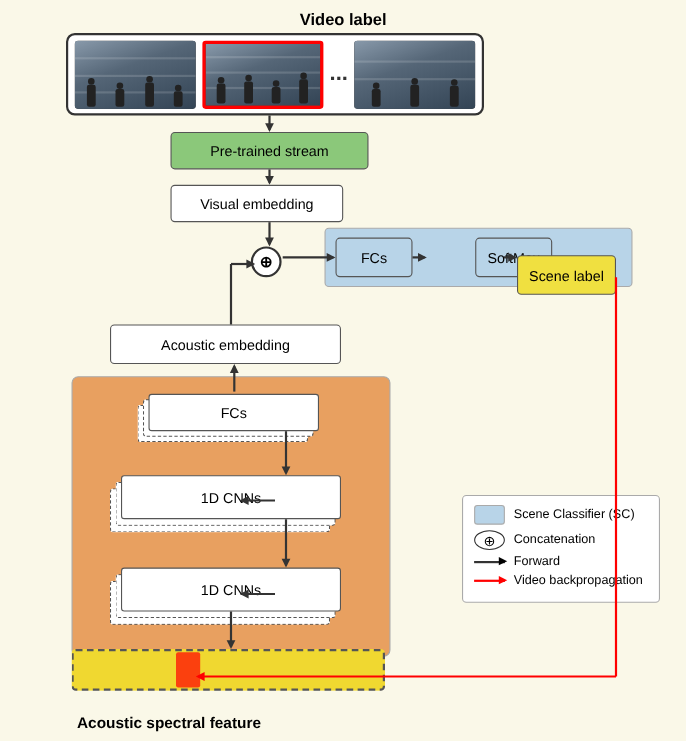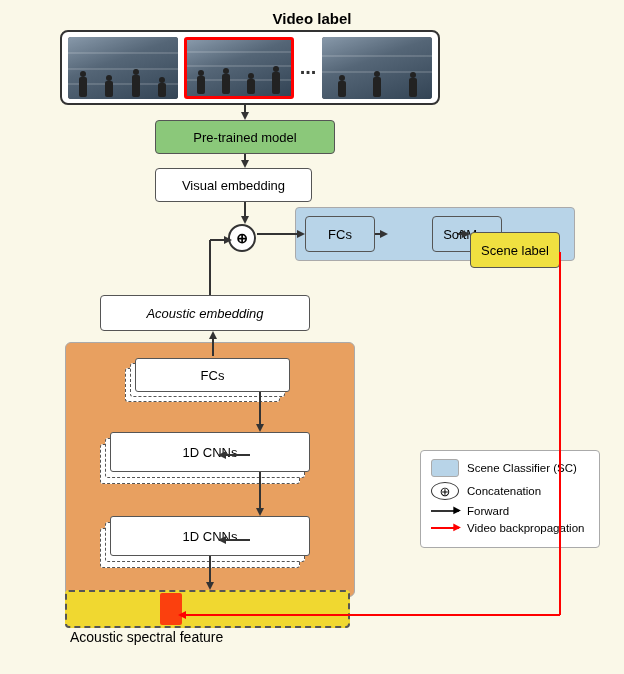--- a/index.html
+++ b/index.html
@@ -281,24 +281,24 @@
       left: 160px;
       width: 22px;
       height: 32px;
       background: red;
       opacity: 0.7;
       border-radius: 2px;
     }
 
     .spectral-feature-label {
       position: absolute;
-      top: 629px;
+      top: 649px;
       left: 70px;
       font-size: 14px;
-      font-weight: normal;
+      font-weight: bold;
     }
 
     
     .legend-box {
       position: absolute;
       top: 450px;
       left: 420px;
       width: 180px;
       background: white;
       border: 1px solid #aaa;
@@ -394,21 +394,21 @@
         <div class="people-silhouette">
           <div class="person" style="height:16px"></div>
           <div class="person"></div>
           <div class="person" style="height:19px"></div>
         </div>
       </div>
     </div>
   </div>
 
   <div class="pretrained-box">
-    <span>Pre-trained model</span>
+    <span>Pre-trained stream</span>
   </div>
 
   <div class="visual-embedding-box">
     <span>Visual embedding</span>
   </div>
 
   <div class="sc-background"></div>
 
   <div class="concat-circle">⊕</div>
 
@@ -417,21 +417,21 @@
   </div>
 
   <div class="softmax-box" style="z-index:2;margin-left:44px;">
     <span>SoftMax</span>
   </div>
 
   <div class="scene-label-box" style="z-index:2;margin-top:16px;">
     <span>Scene label</span>
   </div>
 
-  <div class="acoustic-embedding-box" style="z-index:5;font-style:italic;">
+  <div class="acoustic-embedding-box" style="z-index:5;">
     <span>Acoustic embedding</span>
   </div>
 
   <div class="acoustic-encoder-bg"></div>
 
   <div class="stacked-box fcs-stack-3" style="z-index:1;"></div>
   <div class="stacked-box fcs-stack-2" style="z-index:2;"></div>
   <div class="stacked-box fcs-stack-1" style="z-index:3;">
     <span>FCs</span>
   </div>

